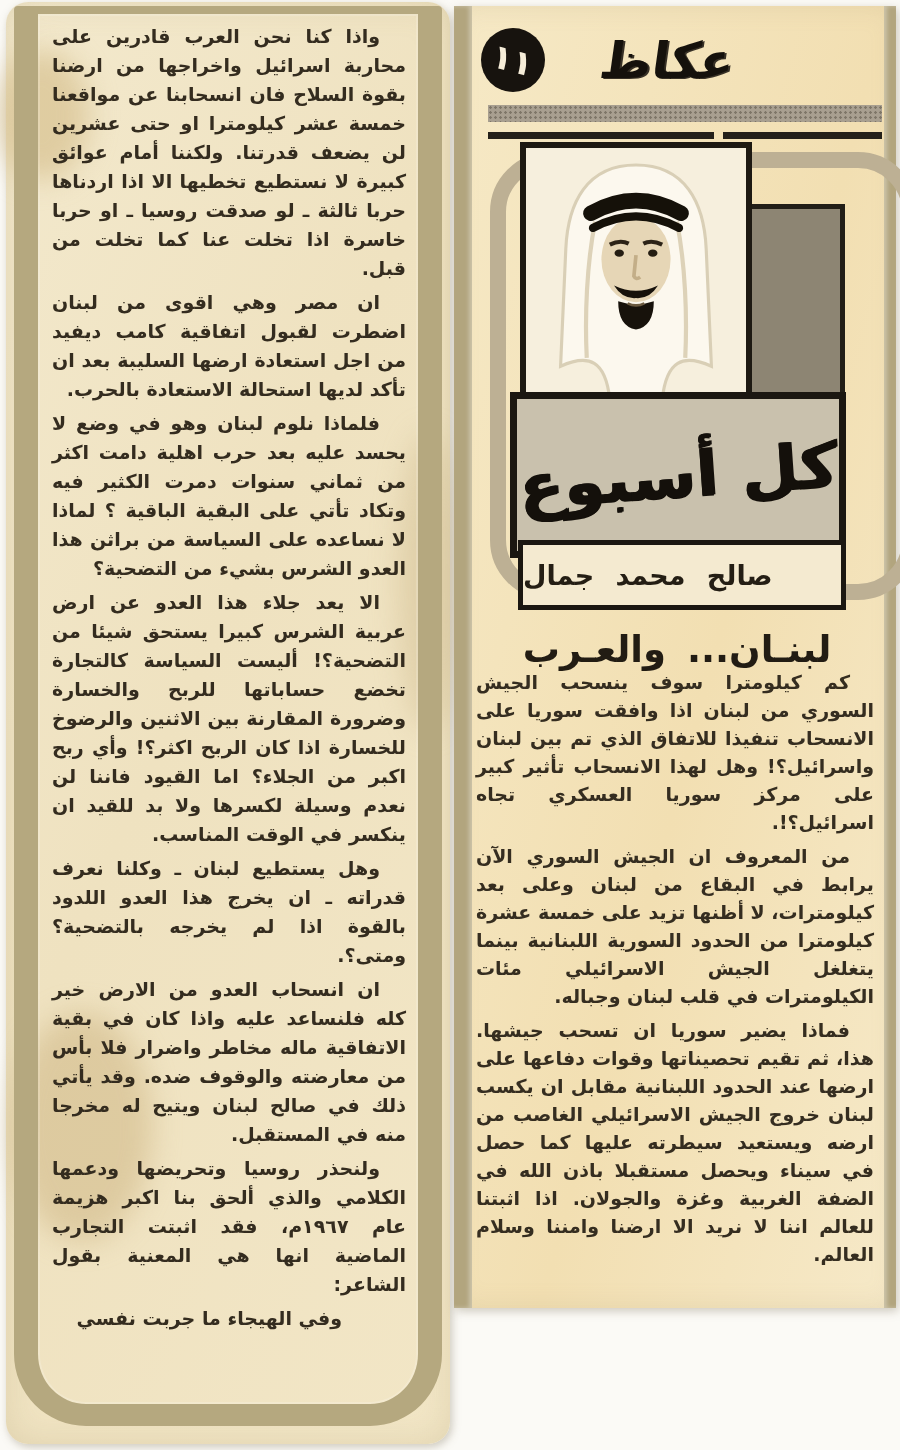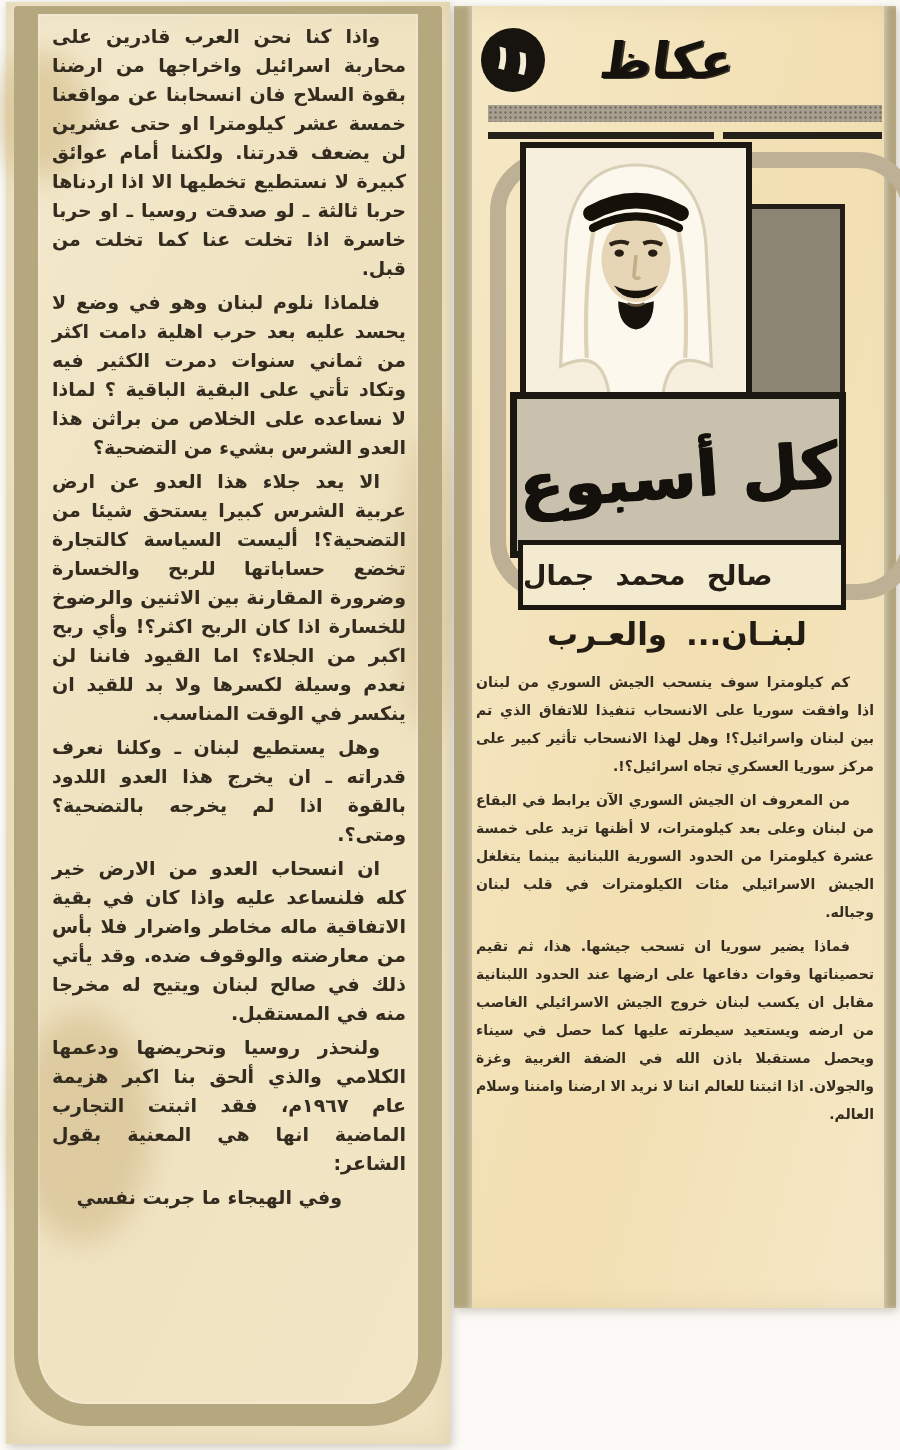--- a/index.html
+++ b/index.html
@@ -8,20 +8,21 @@
     background:#fbfaf6;
     font-family:"DejaVu Sans","Liberation Sans",sans-serif;
   }
   .page{position:absolute;inset:0;}
   .clip{position:absolute;}
   
   .clip-left{
     left:6px;top:2px;width:444px;height:1442px;
     background:linear-gradient(115deg,#f3e9cd 0%,#efe2c0 45%,#f2e6c6 100%);
     box-shadow:2px 3px 9px rgba(120,108,84,.35), inset 0 0 34px rgba(165,145,100,.22);
+    border-radius:22px;
   }
   .left-frame{
     position:absolute;left:8px;right:8px;top:4px;bottom:18px;
     border-style:solid;border-color:#b5a87f;
     border-width:8px 24px 22px 24px;
     border-radius:4px 4px 72px 72px;
     box-shadow:inset 0 0 0 2px rgba(255,255,255,.18);
   }
   .stain{position:absolute;border-radius:50%;filter:blur(14px);}
   .stain.s1{left:-12px;top:48px;width:95px;height:130px;background:rgba(208,182,128,.55);}
@@ -88,44 +89,45 @@
     text-shadow:1.5px 0 #14100b,0 1px #14100b;
     white-space:nowrap;
   }
   .byline{
     position:absolute;left:64px;top:534px;width:318px;height:60px;
     background:#f4ead0;border:5px solid #1b1711;z-index:6;
     display:flex;align-items:center;justify-content:flex-end;
     font-size:27px;font-weight:800;color:#241e14;direction:rtl;word-spacing:12px;
   }
   .title{
-    position:absolute;left:24px;right:20px;top:606px;margin:4px;
-    text-align:center;font-size:31px;font-weight:900;color:#221c13;
+    position:absolute;left:24px;right:20px;top:606px;margin:16px;
+    text-align:center;font-size:37px;font-weight:900;color:#221c13;
     direction:rtl;word-spacing:8px;
   }
   .right-text{
     position:absolute;left:22px;right:22px;top:662px;
     direction:rtl;text-align:justify;color:#352d20;
-    font-size:14px;line-height:28px;font-weight:700;
+    font-size:19px;line-height:28px;font-weight:700;
   }
   .right-text p{margin:0 0 6px;text-indent:24px;}
 </style>
 </head>
 <body>
 
 <div class="page">
 
   <section class="clip clip-left">
     <div class="stain s1"></div>
     <div class="stain s2"></div>
     <div class="stain s3"></div>
     <div class="left-frame"></div>
     <div class="left-text" dir="rtl">
       <p>واذا كنا نحن العرب قادرين على محاربة اسرائيل واخراجها من ارضنا بقوة السلاح فان انسحابنا عن مواقعنا خمسة عشر كيلومترا او حتى عشرين لن يضعف قدرتنا. ولكننا أمام عوائق كبيرة لا نستطيع تخطيها الا اذا اردناها حربا ثالثة ـ لو صدقت روسيا ـ او حربا خاسرة اذا تخلت عنا كما تخلت من قبل.</p>
-      <p>فلماذا نلوم لبنان وهو في وضع لا يحسد عليه بعد حرب اهلية دامت اكثر من ثماني سنوات دمرت الكثير فيه وتكاد تأتي على البقية الباقية ؟ لماذا لا نساعده على الخلاص من براثن هذا العدو الشرس بشيء من التضحية؟</p>
+      <p>ان مصر وهي اقوى من لبنان اضطرت لقبول اتفاقية كامب ديفيد من اجل استعادة ارضها السليبة بعد ان تأكد لديها استحالة الاستعادة بالحرب.</p>
+      <p>فلماذا نلوم لبنان وهو في وضع لا يحسد عليه بعد حرب اهلية دامت اكثر من ثماني سنوات دمرت الكثير فيه وتكاد تأتي على البقية الباقية ؟ لماذا لا نساعده على السياسة من براثن هذا العدو الشرس بشيء من التضحية؟</p>
       <p>الا يعد جلاء هذا العدو عن ارض عربية الشرس كبيرا يستحق شيئا من التضحية؟! أليست السياسة كالتجارة تخضع حساباتها للربح والخسارة وضرورة المقارنة بين الاثنين والرضوخ للخسارة اذا كان الربح اكثر؟! وأي ربح اكبر من الجلاء؟ اما القيود فاننا لن نعدم وسيلة لكسرها ولا بد للقيد ان ينكسر في الوقت المناسب.</p>
       <p>وهل يستطيع لبنان ـ وكلنا نعرف قدراته ـ ان يخرج هذا العدو اللدود بالقوة اذا لم يخرجه بالتضحية؟ ومتى؟.</p>
       <p>ان انسحاب العدو من الارض خير كله فلنساعد عليه واذا كان في بقية الاتفاقية ماله مخاطر واضرار فلا بأس من معارضته والوقوف ضده. وقد يأتي ذلك في صالح لبنان ويتيح له مخرجا منه في المستقبل.</p>
       <p>ولنحذر روسيا وتحريضها ودعمها الكلامي والذي ألحق بنا اكبر هزيمة عام ١٩٦٧م، فقد اثبتت التجارب الماضية انها هي المعنية بقول الشاعر:</p>
       <p class="verse v1">وفي الهيجاء ما جربت نفسي</p>
 
     </div>
   </section>
 
   <section class="clip clip-right">

